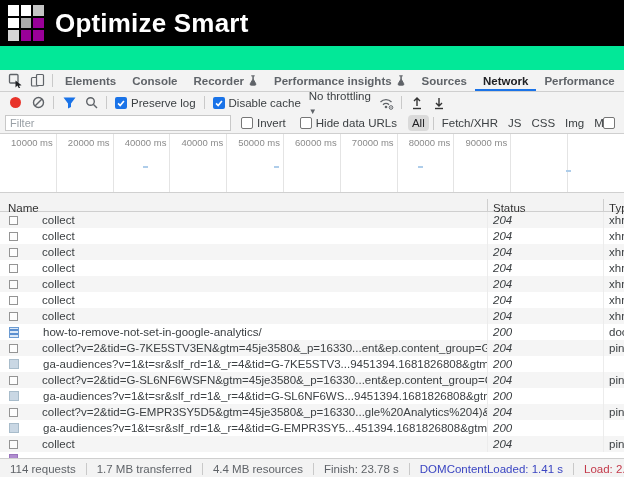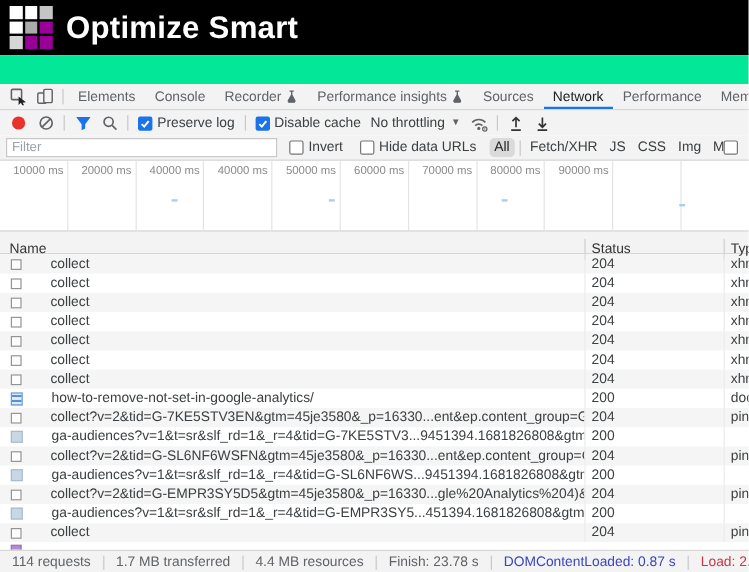--- a/index.html
+++ b/index.html
@@ -16,31 +16,31 @@
   .green-bar { height:24px; background:#02e898; }
 
   
   .devtools { color:#3c4043; font-size:11.5px; }
   .vdiv { width:1px; height:13px; background:#c9c9c9; margin:0 4px; flex:0 0 auto; }
   .tool-btn { display:inline-flex; align-items:center; justify-content:center; width:22px; height:18px; cursor:pointer; flex:0 0 auto; }
 
   
   .tabbar { height:22px; background:#f3f3f3; border-bottom:1px solid #cfcfcf; display:flex; align-items:center; padding-left:4px; overflow:hidden; }
   .tabs { display:flex; align-items:stretch; height:100%; overflow:hidden; }
-  .tab { display:inline-flex; align-items:center; gap:4px; padding:0 8px; color:#5f6368; cursor:pointer; white-space:nowrap; }
+  .tab { display:inline-flex; align-items:center; gap:4px; padding:0 8px; color:#5f6368; cursor:pointer; white-space:nowrap;font-weight:bold; }
   .tab.active { color:#202124; box-shadow:inset 0 -2px 0 #1a73e8; }
   .flask-icon { flex:0 0 auto; }
 
   
   .net-toolbar { height:21px; background:#f3f3f3; display:flex; align-items:center; padding-left:4px; }
   .record-dot { width:11px; height:11px; border-radius:50%; background:#e8332a; margin:0 6px; cursor:pointer; flex:0 0 auto; }
   .cb-group { display:inline-flex; align-items:center; gap:4px; margin:0 4px; cursor:pointer; white-space:nowrap; }
   .cb { width:12px; height:12px; border-radius:2px; background:#1a73e8; display:inline-flex; align-items:center; justify-content:center; flex:0 0 auto; }
   .cb.unchecked { background:#fff; border:1px solid #767676; }
-  .dropdown { display:inline-flex; align-items:flex-start; gap:5px; padding:0 4px; color:#3c4043; cursor:pointer; white-space:nowrap; }
+  .dropdown { display:inline-flex; align-items:flex-start; gap:5px; padding:0 4px; color:#3c4043; cursor:pointer; white-space:nowrap;flex-direction:column; }
   .caret { font-size:8px; color:#5f6368; }
 
   
   .filter-row { height:21px; background:#f3f3f3; border-bottom:1px solid #cfcfcf; display:flex; align-items:center; padding:0 5px; }
   .filter-input { width:226px; height:16px; border:1px solid #c8c8c8; background:#fff; font:11px "Liberation Sans",sans-serif; padding:0 4px; color:#202124; outline:none; flex:0 0 auto; }
   .filter-input::placeholder { color:#9aa0a6; }
   .filter-row .cb-group { margin-left:10px; }
   .chips { display:flex; align-items:center; margin-left:6px; overflow:hidden; }
   .chip-wrap { display:inline-flex; align-items:center; }
   .chip { border:none; background:transparent; font:11.5px "Liberation Sans",sans-serif; color:#3c4043; padding:2px 4px; margin:0 1px; cursor:pointer; border-radius:4px; white-space:nowrap; }
@@ -59,21 +59,21 @@
   .table-header .hcell { height:100%; display:flex; align-items:center; overflow:hidden; white-space:nowrap;margin-top:12px; }
   .hcell.h-name { padding-left:8px; border-right:1px solid #cfcfcf; }
   .hcell.h-status { padding-left:5px; border-right:1px solid #cfcfcf; }
   .hcell.h-type { padding-left:5px; }
 
   .rows { background:#fff; }
   .req-row { height:16px; align-items:center; cursor:pointer; }
   .rows > div:nth-of-type(odd) { background:#f5f5f5; }
   .cell { height:100%; display:flex; align-items:center; overflow:hidden; white-space:nowrap; }
   .name-cell { padding-left:9px; gap:24px; border-right:1px solid #ececec; }
-  .status-cell { padding-left:5px; border-right:1px solid #ececec; }
+  .status-cell { padding-left:5px; border-right:1px solid #ececec;font-style:italic; }
   .type-cell { padding-left:5px; }
   .req-name { overflow:hidden; white-space:nowrap; }
 
   .row-icon { flex:0 0 auto; display:inline-block; }
   .row-icon.icon-xhr { width:9px; height:9px; border:1px solid #949494; background:#fdfdfd; }
   .row-icon.icon-doc { width:10px; height:11px; border:1px solid #6b9bd2; background:
       repeating-linear-gradient(#dce9f7 0 1px, #5b8fd0 1px 3px, #dce9f7 3px 4px); background-color:#dce9f7; }
   .row-icon.icon-img { width:10px; height:10px; border:1px solid #a8bccb; background:#c9d7e4; }
 
   .partial-row { height:6px; background:#fff; overflow:hidden; position:relative; }
@@ -456,18 +456,18 @@
     <div class="partial-row">
       <span class="partial-icon"></span>
     </div>
 
     <footer class="statusbar">
 
     <span class="sb-item">114 requests</span>
         <span class="sb-item">1.7 MB transferred</span>
         <span class="sb-item">4.4 MB resources</span>
         <span class="sb-item">Finish: 23.78 s</span>
-        <span class="sb-item dcl">DOMContentLoaded: 0.87 s</span>
+        <span class="sb-item dcl">DOMContentLoaded: 1.41 s</span>
         <span class="sb-item load">Load: 2.94 s</span>
       </footer>
 
   </div>
 </div>
 
 </body></html>

